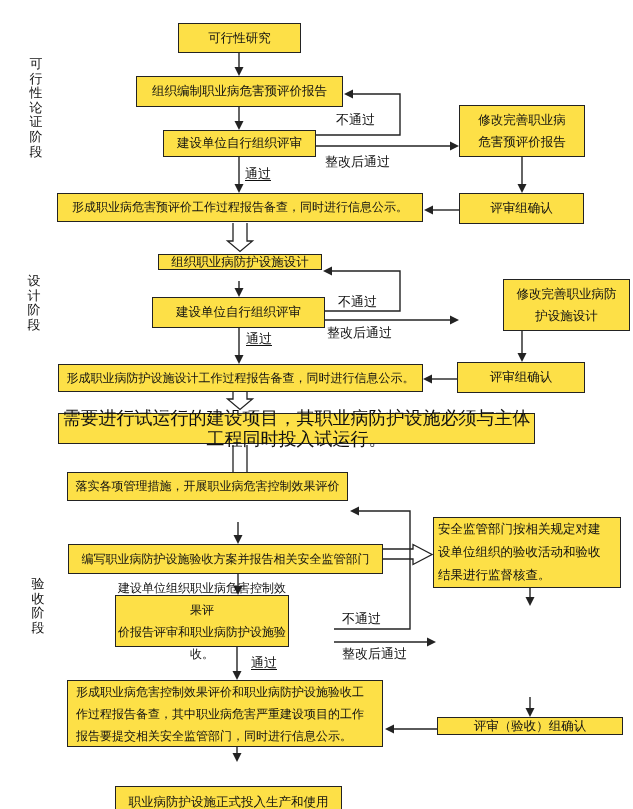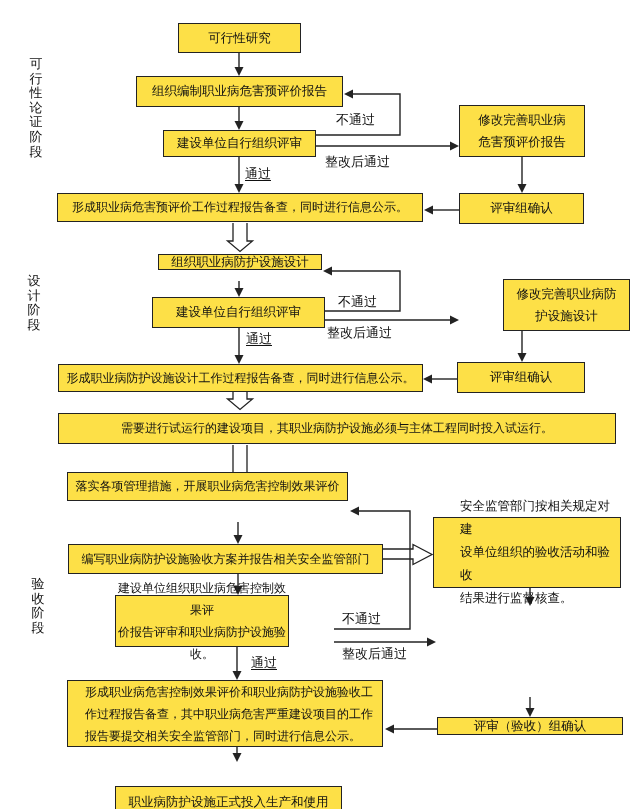--- a/index.html
+++ b/index.html
@@ -7,21 +7,21 @@
     position:relative;width:633px;height:809px;background:#ffffff;
     font-family:"Liberation Sans",sans-serif;color:#000;overflow:hidden;
   }
   .connectors{position:absolute;left:0;top:0;width:633px;height:809px;}
   .node{
     position:absolute;box-sizing:border-box;border:1.5px solid #232323;background:#fde047;
     display:flex;align-items:center;justify-content:center;text-align:center;
     font-size:12.5px;line-height:21px;white-space:pre-line;color:#111;
   }
   .ml{line-height:22px;}
-  .align-left{justify-content:flex-start;text-align:left;padding-left:26px;padding-right:4px;}
+  .align-left{justify-content:flex-start;text-align:left;padding-left:4px;padding-right:4px;}
   .edge-label{
     position:absolute;font-size:13px;line-height:15px;color:#111;white-space:nowrap;
   }
   .underlined{text-decoration:underline;text-underline-offset:2px;}
   .phase-label{
     position:absolute;width:16px;font-size:13px;line-height:14.6px;color:#111;
     text-align:center;word-break:break-all;
   }
 </style>
 </head>
@@ -94,27 +94,27 @@
   <div class="node ml" style="left:459px;top:105px;width:126px;height:52px;">修改完善职业病
 危害预评价报告</div>
   <div class="node" style="left:459px;top:193px;width:125px;height:31px;">评审组确认</div>
 
   <div class="node" style="left:158px;top:254px;width:164px;height:16px;">组织职业病防护设施设计</div>
   <div class="node" style="left:152px;top:297px;width:173px;height:31px;">建设单位自行组织评审</div>
   <div class="node" style="left:58px;top:364px;width:365px;height:28px;font-size:12px;text-align:center;">形成职业病防护设施设计工作过程报告备查，同时进行信息公示。</div>
   <div class="node ml" style="left:459px;top:279px;width:127px;height:52px;margin-left:44px;">修改完善职业病防
 护设施设计</div>
   <div class="node" style="left:457px;top:362px;width:128px;height:31px;">评审组确认</div>
-  <div class="node" style="left:58px;top:413px;width:558px;height:31px;font-size:12px;">需要进行试运行的建设项目，其职业病防护设施必须与主体工程同时投入试运行。</div>
+  <div class="node" style="left:58px;top:413px;width:477px;height:31px;font-size:18px;">需要进行试运行的建设项目，其职业病防护设施必须与主体工程同时投入试运行。</div>
 
   <div class="node" style="left:67px;top:472px;width:281px;height:29px;font-size:12px;">落实各项管理措施，开展职业病危害控制效果评价</div>
   <div class="node" style="left:68px;top:544px;width:315px;height:30px;font-size:12px;">编写职业病防护设施验收方案并报告相关安全监管部门</div>
   <div class="node ml" style="left:115px;top:595px;width:174px;height:52px;font-size:12px;">建设单位组织职业病危害控制效果评
 价报告评审和职业病防护设施验收。</div>
-  <div class="node ml align-left" style="left:67px;top:680px;width:316px;height:67px;font-size:12px;padding-left:17px;">形成职业病危害控制效果评价和职业病防护设施验收工
+  <div class="node ml align-left" style="left:67px;top:680px;width:316px;height:67px;font-size:12px;padding-left:8px;">形成职业病危害控制效果评价和职业病防护设施验收工
 作过程报告备查，其中职业病危害严重建设项目的工作
 报告要提交相关安全监管部门，同时进行信息公示。</div>
   <div class="node" style="left:115px;top:762px;width:227px;height:32px;margin-top:24px;">职业病防护设施正式投入生产和使用</div>
   <div class="node ml align-left" style="left:433px;top:517px;width:188px;height:71px;line-height:23px;">安全监管部门按相关规定对建
 设单位组织的验收活动和验收
 结果进行监督核查。</div>
   <div class="node" style="left:437px;top:717px;width:186px;height:18px;">评审（验收）组确认</div>
 
   <div class="edge-label underlined" style="left:245px;top:166px;">通过</div>
   <div class="edge-label" style="left:336px;top:112px;">不通过</div>

